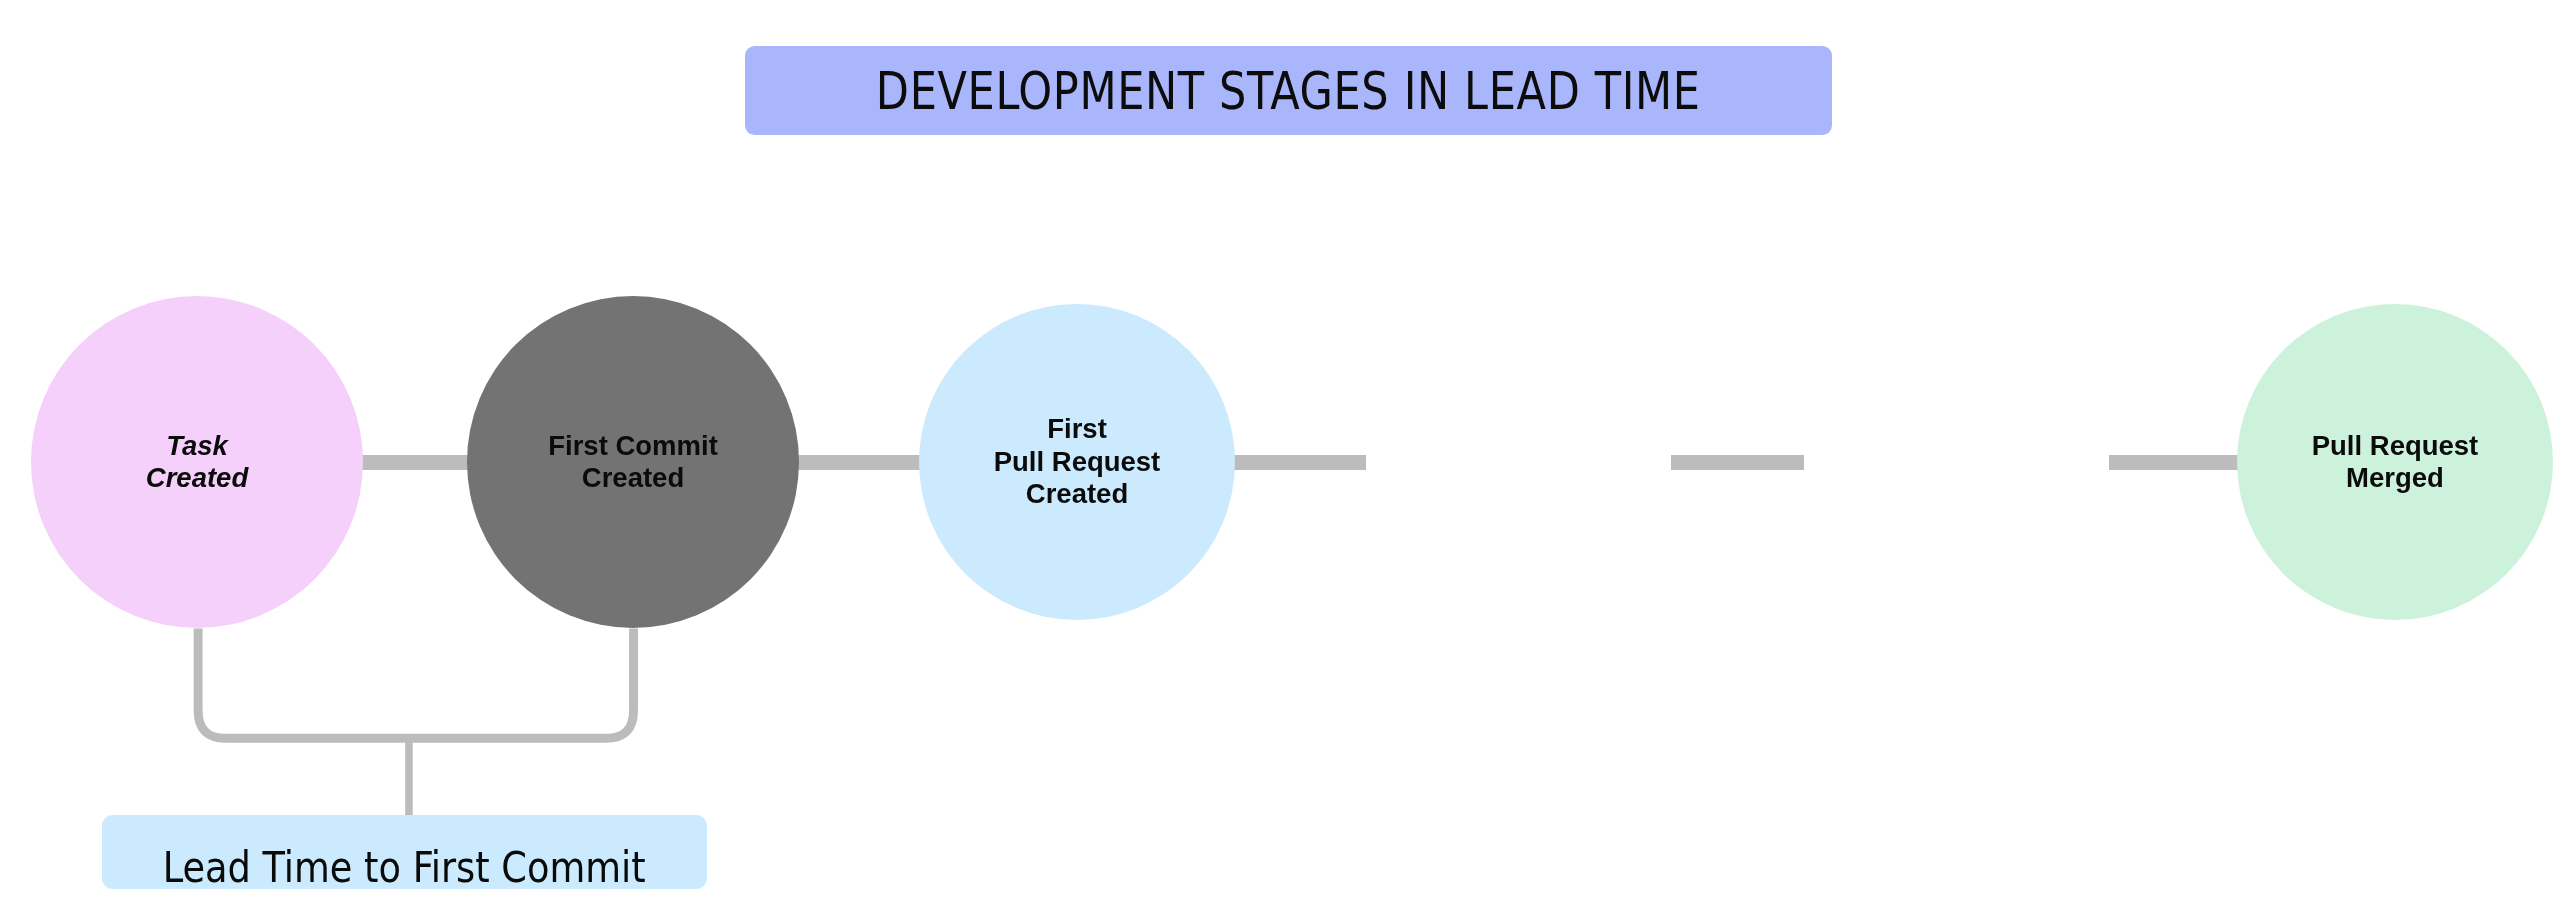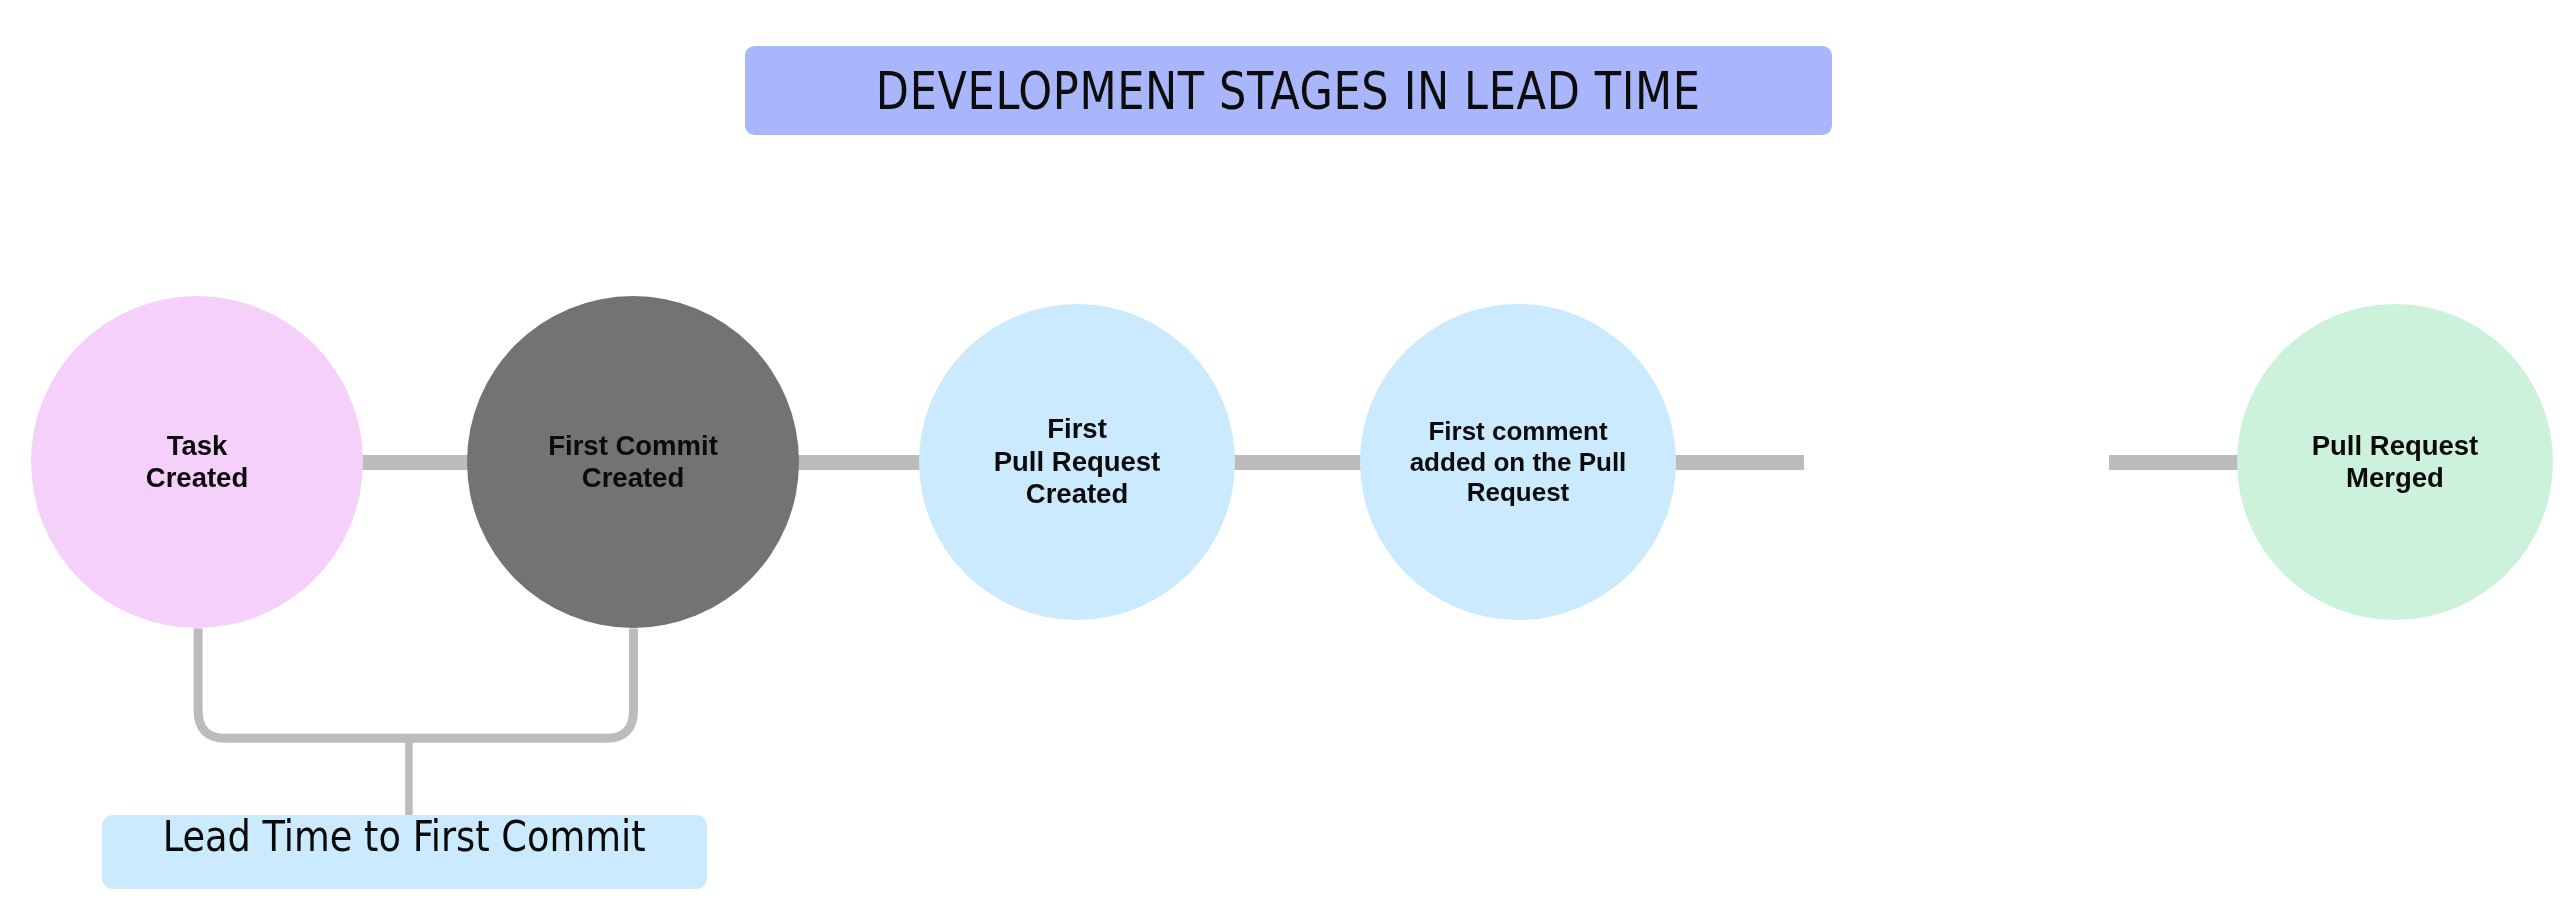--- a/index.html
+++ b/index.html
@@ -90,21 +90,21 @@
 
   
   #bracket-label {
     position: absolute;
     left: 102px;
     top: 815px;
     width: 605px;
     height: 74px;
     border-radius: 11px;
     display: flex;
-    align-items: flex-start;
+    align-items: flex-end;
     justify-content: center;
     box-sizing: border-box;
   }
   #bracket-label-text {
     font-family: "DejaVu Sans Condensed", "Liberation Sans Narrow", "Liberation Sans", sans-serif;
     font-size: 43px;
     font-weight: 400;
     color: #0a0a0a;
     white-space: nowrap;
     line-height: 1;
@@ -121,41 +121,36 @@
   </div>
 
   <div id="flow-layer">
 
     <div class="connector" style="left:357px;  width:117px;"></div>
     <div class="connector" style="left:794px; width:131px;"></div>
     <div class="connector" style="left:1230px; width:136px;"></div>
     <div class="connector" style="left:1671px; width:133px;"></div>
     <div class="connector" style="left:2109px; width:134px;"></div>
 
-    <div class="node" style="left:31px; top:296px; width:332px; height:332px; background:#f5d0fb;">
+    <div class="node" style="left:31px; top:296px; width:332px; height:332px; background:#f5d0fb;font-style:italic;">
       <span class="node-label">Task
 Created</span>
     </div>
 
     <div class="node" style="left:467px; top:296px; width:332px; height:332px; background:#737373;">
       <span class="node-label">First Commit
 Created</span>
     </div>
 
     <div class="node" style="left:919px; top:304px; width:316px; height:316px; background:#cbeafd;">
       <span class="node-label">First
 Pull Request
 Created</span>
     </div>
 
-    <div class="node" style="left:1360px; top:304px; width:316px; height:316px; background:#cbeafd;">
-      <span class="node-label small">First comment
-added on the Pull
-Request</span>
-    </div>
 
 
     <div class="node" style="left:2237px; top:304px; width:316px; height:316px; background:#cdf2dc;">
       <span class="node-label">Pull Request
 Merged</span>
     </div>
   </div>
 
   <svg id="bracket-svg" viewBox="0 0 3750 1344">
     <path d="M 288 915

